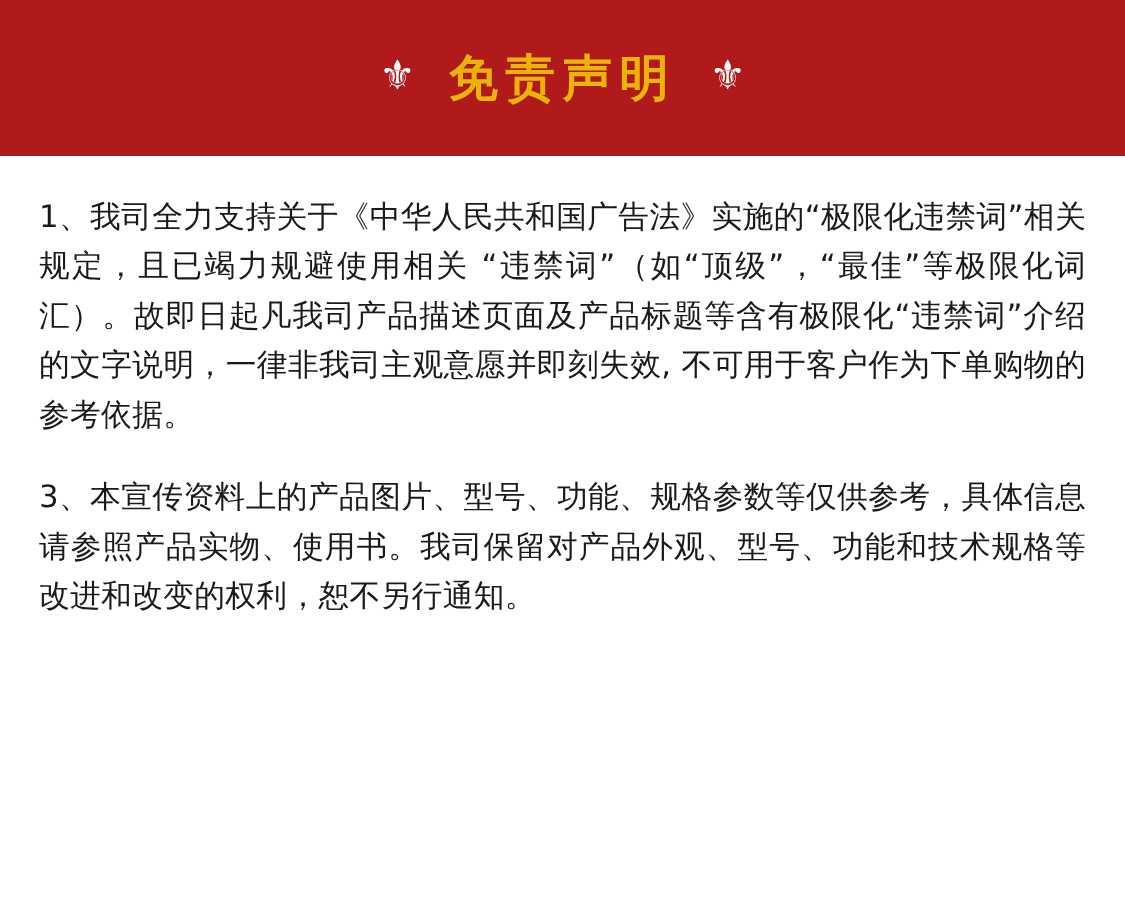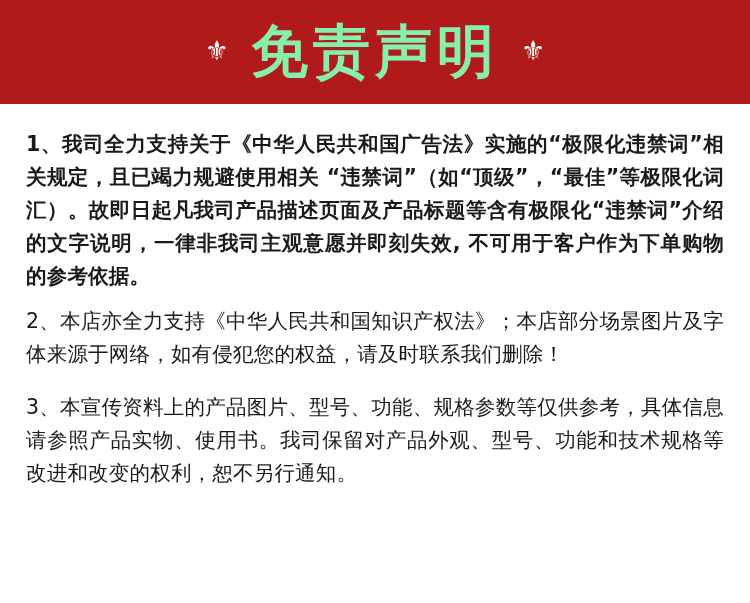--- a/index.html
+++ b/index.html
@@ -38,22 +38,22 @@
   }
   .ornament {
     color: #ffffff;
     font-size: 27px;
     line-height: 1;
     font-family: "DejaVu Sans", sans-serif;
     display: inline-block;
     transform: translateY(-2px);
   }
   .header-title {
-    color: #86efac;
-    font-size: 57px;
+    color: #eab308;
+    font-size: 33px;
     font-weight: bold;
     letter-spacing: 5px;
     font-family: "DejaVu Sans", sans-serif;
     white-space: nowrap;
   }
   .body-area {
     padding: 24px 26px 10px 26px;
     box-sizing: border-box;
   }
   .para {
@@ -61,35 +61,34 @@
     font-size: 20.5px;
     line-height: 33px;
     font-family: "DejaVu Sans", sans-serif;
     text-align: justify;
     margin: 0 0 20px 0;
     letter-spacing: 0.2px;
   }
   .para:last-child {
     margin-bottom: 0;
   }
-  .para-1 { margin-bottom: 12px; font-weight: bold; }
+  .para-1 { margin-bottom: 22px; }
   .para-4 { margin-top: 22px; }
 </style>
 </head>
 <body>
 
 <div class="page">
 
   <div class="header">
     <div class="header-inner">
       <span class="ornament">⚜</span>
       <span class="header-title">免责声明</span>
       <span class="ornament">⚜</span>
     </div>
   </div>
 
   <div class="body-area">
     <p class="para para-1">1、我司全力支持关于《中华人民共和国广告法》实施的“极限化违禁词”相关规定，且已竭力规避使用相关 “违禁词”（如“顶级”，“最佳”等极限化词汇）。故即日起凡我司产品描述页面及产品标题等含有极限化“违禁词”介绍的文字说明，一律非我司主观意愿并即刻失效, 不可用于客户作为下单购物的参考依据。</p>
-    <p class="para para-2">2、本店亦全力支持《中华人民共和国知识产权法》；本店部分场景图片及字体来源于网络，如有侵犯您的权益，请及时联系我们删除！</p>
     <p class="para para-3">3、本宣传资料上的产品图片、型号、功能、规格参数等仅供参考，具体信息请参照产品实物、使用书。我司保留对产品外观、型号、功能和技术规格等改进和改变的权利，恕不另行通知。</p>
   </div>
 
 </div>
 
 </body></html>

